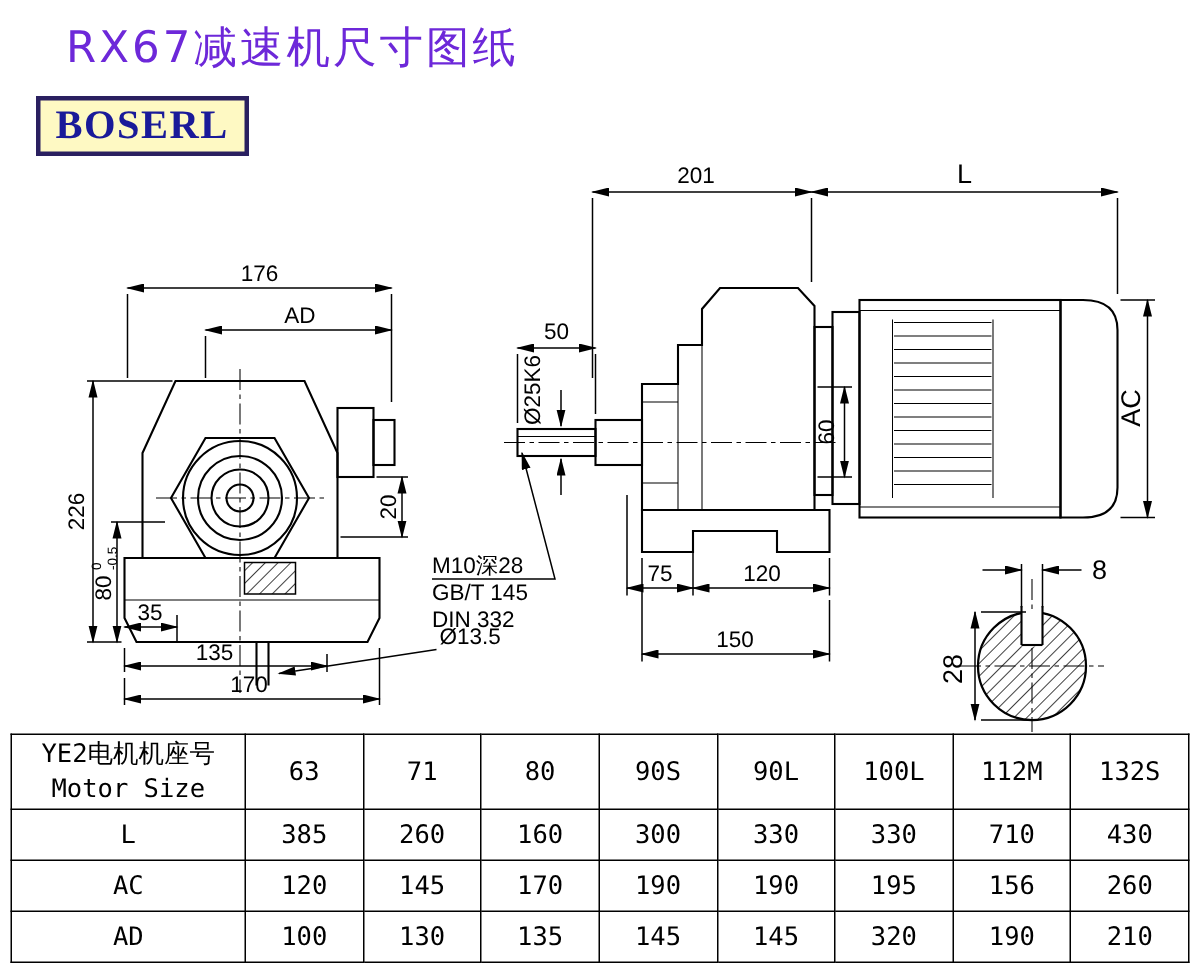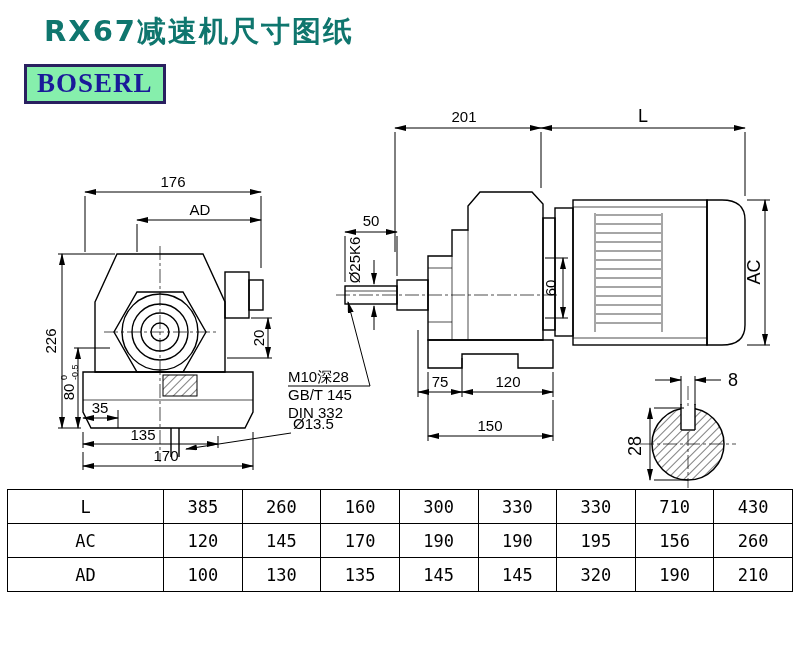--- a/index.html
+++ b/index.html
@@ -2,25 +2,25 @@
 <html><head>
 <meta charset="utf-8">
 <style>
   * { margin:0; padding:0; box-sizing:border-box; }
   html,body { width:800px; height:646px; background:#fff; overflow:hidden; }
   body { position:relative; font-family:"Liberation Sans", sans-serif; color:#000; }
 
   .title {
     position:absolute; left:44px; top:12px;
     font-family:"DejaVu Sans", sans-serif;
-    font-size:29px; font-weight:bold; letter-spacing:2px; color:#0f766e;
+    font-size:29px; font-weight:normal; letter-spacing:2px; color:#6d28d9;
   }
   .logo {
     position:absolute; left:24px; top:64px;
-    border:3px solid #2a2060; background:#86efac; padding:1px 10px 2px 10px;
+    border:3px solid #2a2060; background:#fef9c3; padding:1px 10px 2px 10px;
   }
   .logo span {
     font-family:"Liberation Serif", serif;
     font-weight:bold; font-size:27px; color:#1a1a99; letter-spacing:1px;
   }
 
   svg.draw { position:absolute; left:0; top:0; }
 
   .obj  { stroke:#000; stroke-width:1.4; fill:none; }
   .thin { stroke:#000; stroke-width:0.7; fill:none; }
@@ -246,20 +246,34 @@
     </g>
   </g>
 </svg>
 
 <table class="spec">
   <colgroup>
     <col style="width:156px">
     <col span="8">
   </colgroup>
   <tbody>
+      <tr>
+    <th class="hdr">
+      <div>YE2电机机座号</div>
+      <div>Motor Size</div>
+    </th>
+    <th>63</th>
+    <th>71</th>
+    <th>80</th>
+    <th>90S</th>
+    <th>90L</th>
+    <th>100L</th>
+    <th>112M</th>
+    <th>132S</th>
+  </tr>
   <tr>
     <td>L</td>
     <td>385</td>
     <td>260</td>
     <td>160</td>
     <td>300</td>
     <td>330</td>
     <td>330</td>
     <td>710</td>
     <td>430</td>

